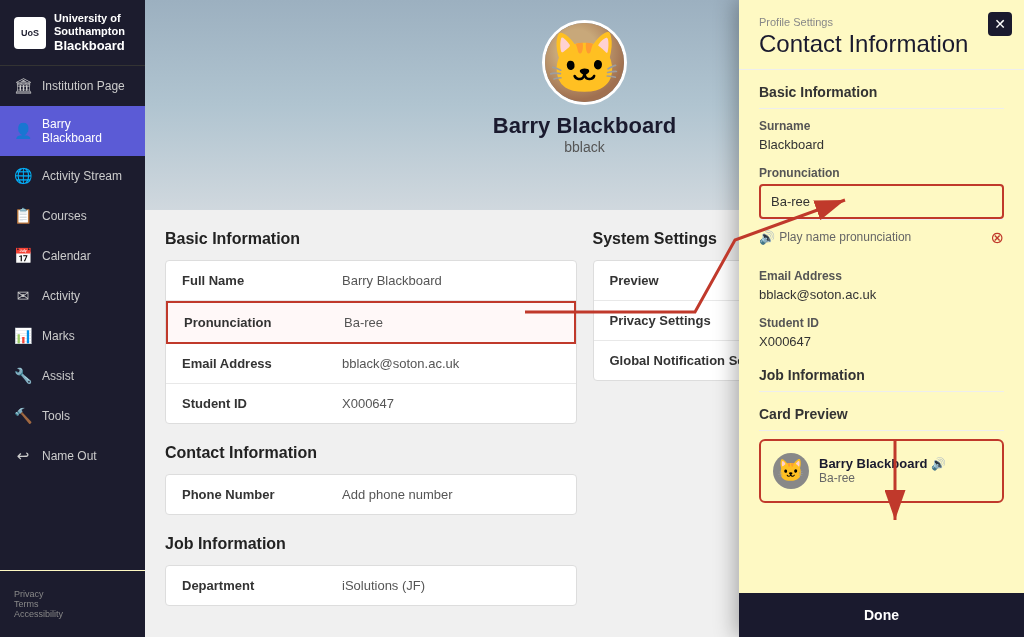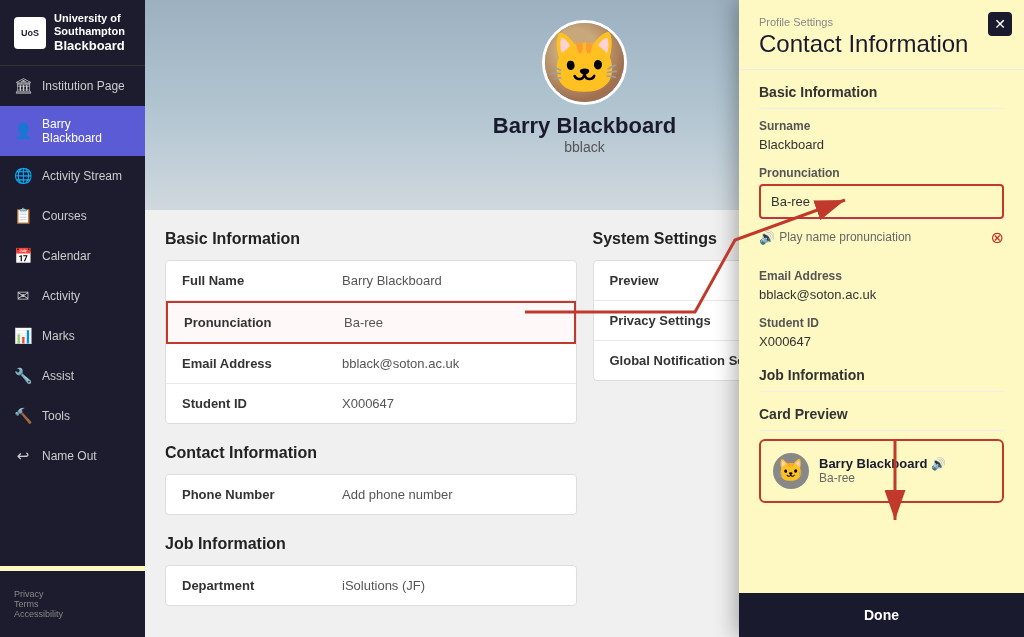--- a/index.html
+++ b/index.html
@@ -34,21 +34,21 @@
     .logo-sub { font-size: 13px; font-weight: bold; color: #fff; }
     .sidebar-nav { flex: 1; }
     .sidebar-item {
       display: flex; align-items: center; gap: 10px;
       padding: 11px 14px;
       font-size: 12px; color: #ccc;
       cursor: pointer;
     }
     .sidebar-item.active { background: #5b5bd6; color: #fff; }
     .sidebar-item .nav-icon { font-size: 15px; width: 18px; text-align: center; }
-    .sidebar-bottom { padding: 10px 0; border-top: 5px solid #fef9c3; }
+    .sidebar-bottom { padding: 10px 0; border-top: 1px solid #fef9c3; }
     .sidebar-footer { padding: 8px 14px; font-size: 9px; color: #888; }
     .sidebar-footer a { color: #888; text-decoration: none; display: block; }
 
     
     .main-content {
       flex: 1;
       background: #e8e8e8;
       height: 637px;
       overflow: hidden;
       position: relative;

